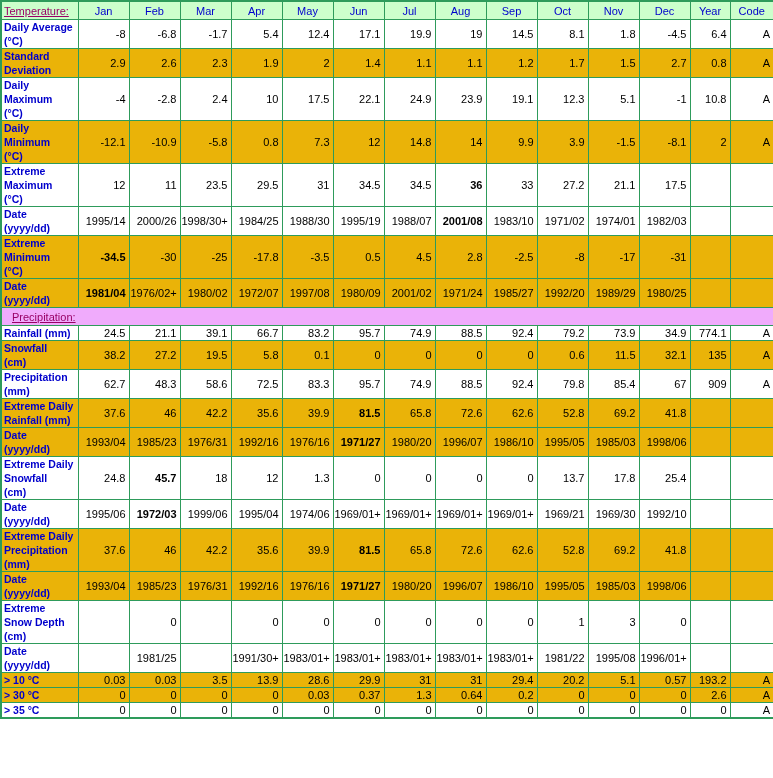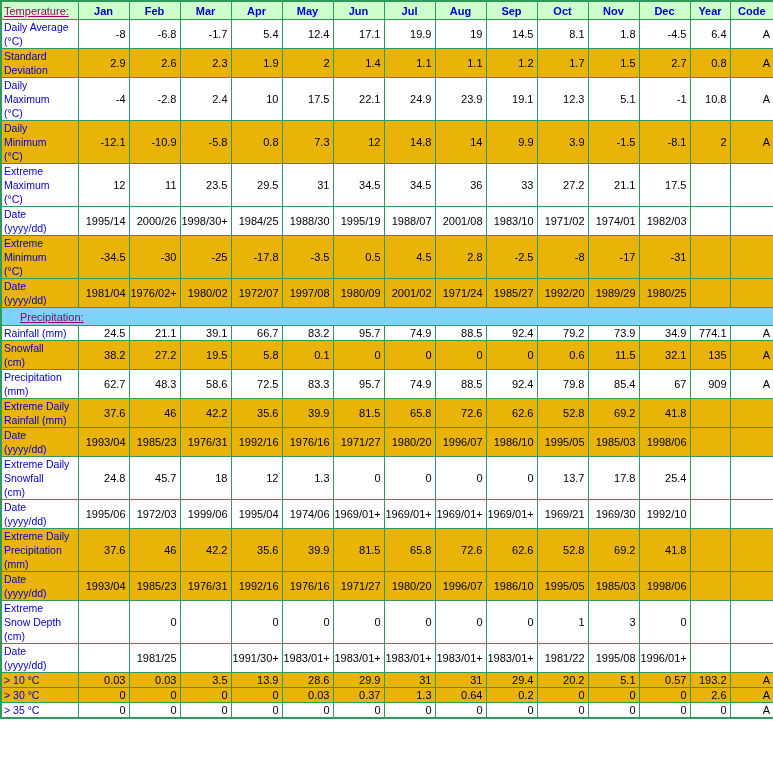--- a/index.html
+++ b/index.html
@@ -4,29 +4,29 @@
 <style>
   html,body{margin:0;padding:0;background:#fff;}
   .wrap{width:773px;}
   table{border-collapse:collapse;table-layout:fixed;width:773px;
         font-family:"Liberation Sans",sans-serif;}
   table, td, th{border:1px solid #2E9B5B;}
   table{border-width:2px;}
   th, td{vertical-align:middle;line-height:14px;overflow:hidden;}
   tr.w{background:#FFFFFF;}
   tr.g{background:#eab308;}
-  tr.section-row td{background:#7dd3fc;padding:0 18px;line-height:15px;text-align:left;}
+  tr.section-row td{background:#f0abfc;padding:0 10px;line-height:15px;text-align:left;}
   thead tr{background:#CCFFCC;}
-  th.col-head{color:#0000CC;font-weight:bold;font-size:11px;text-align:center;padding:1px 0;line-height:14px;}
+  th.col-head{color:#0000CC;font-weight:normal;font-size:11px;text-align:center;padding:1px 0;line-height:14px;}
   th.corner{text-align:left;padding:1px 2px;}
   .section-label{color:#990066;font-weight:normal;font-size:11px;text-decoration:underline;cursor:pointer;}
-  td.lbl{color:#0000CC;font-weight:normal;font-size:10.5px;text-align:left;
+  td.lbl{color:#0000CC;font-weight:bold;font-size:10.5px;text-align:left;
          padding:0 1px 0 2px;white-space:pre-line;}
   td.val{color:#000;font-size:11px;text-align:right;padding:0 3px 0 1px;}
-  td.val.b{font-weight:normal;}
+  td.val.b{font-weight:bold;}
 </style>
 </head>
 <body>
 
 <div class="wrap">
   <table>
     <colgroup id="cols">
         <col style="width: 77px;">
         <col style="width: 51px;">
         <col style="width: 51px;">

